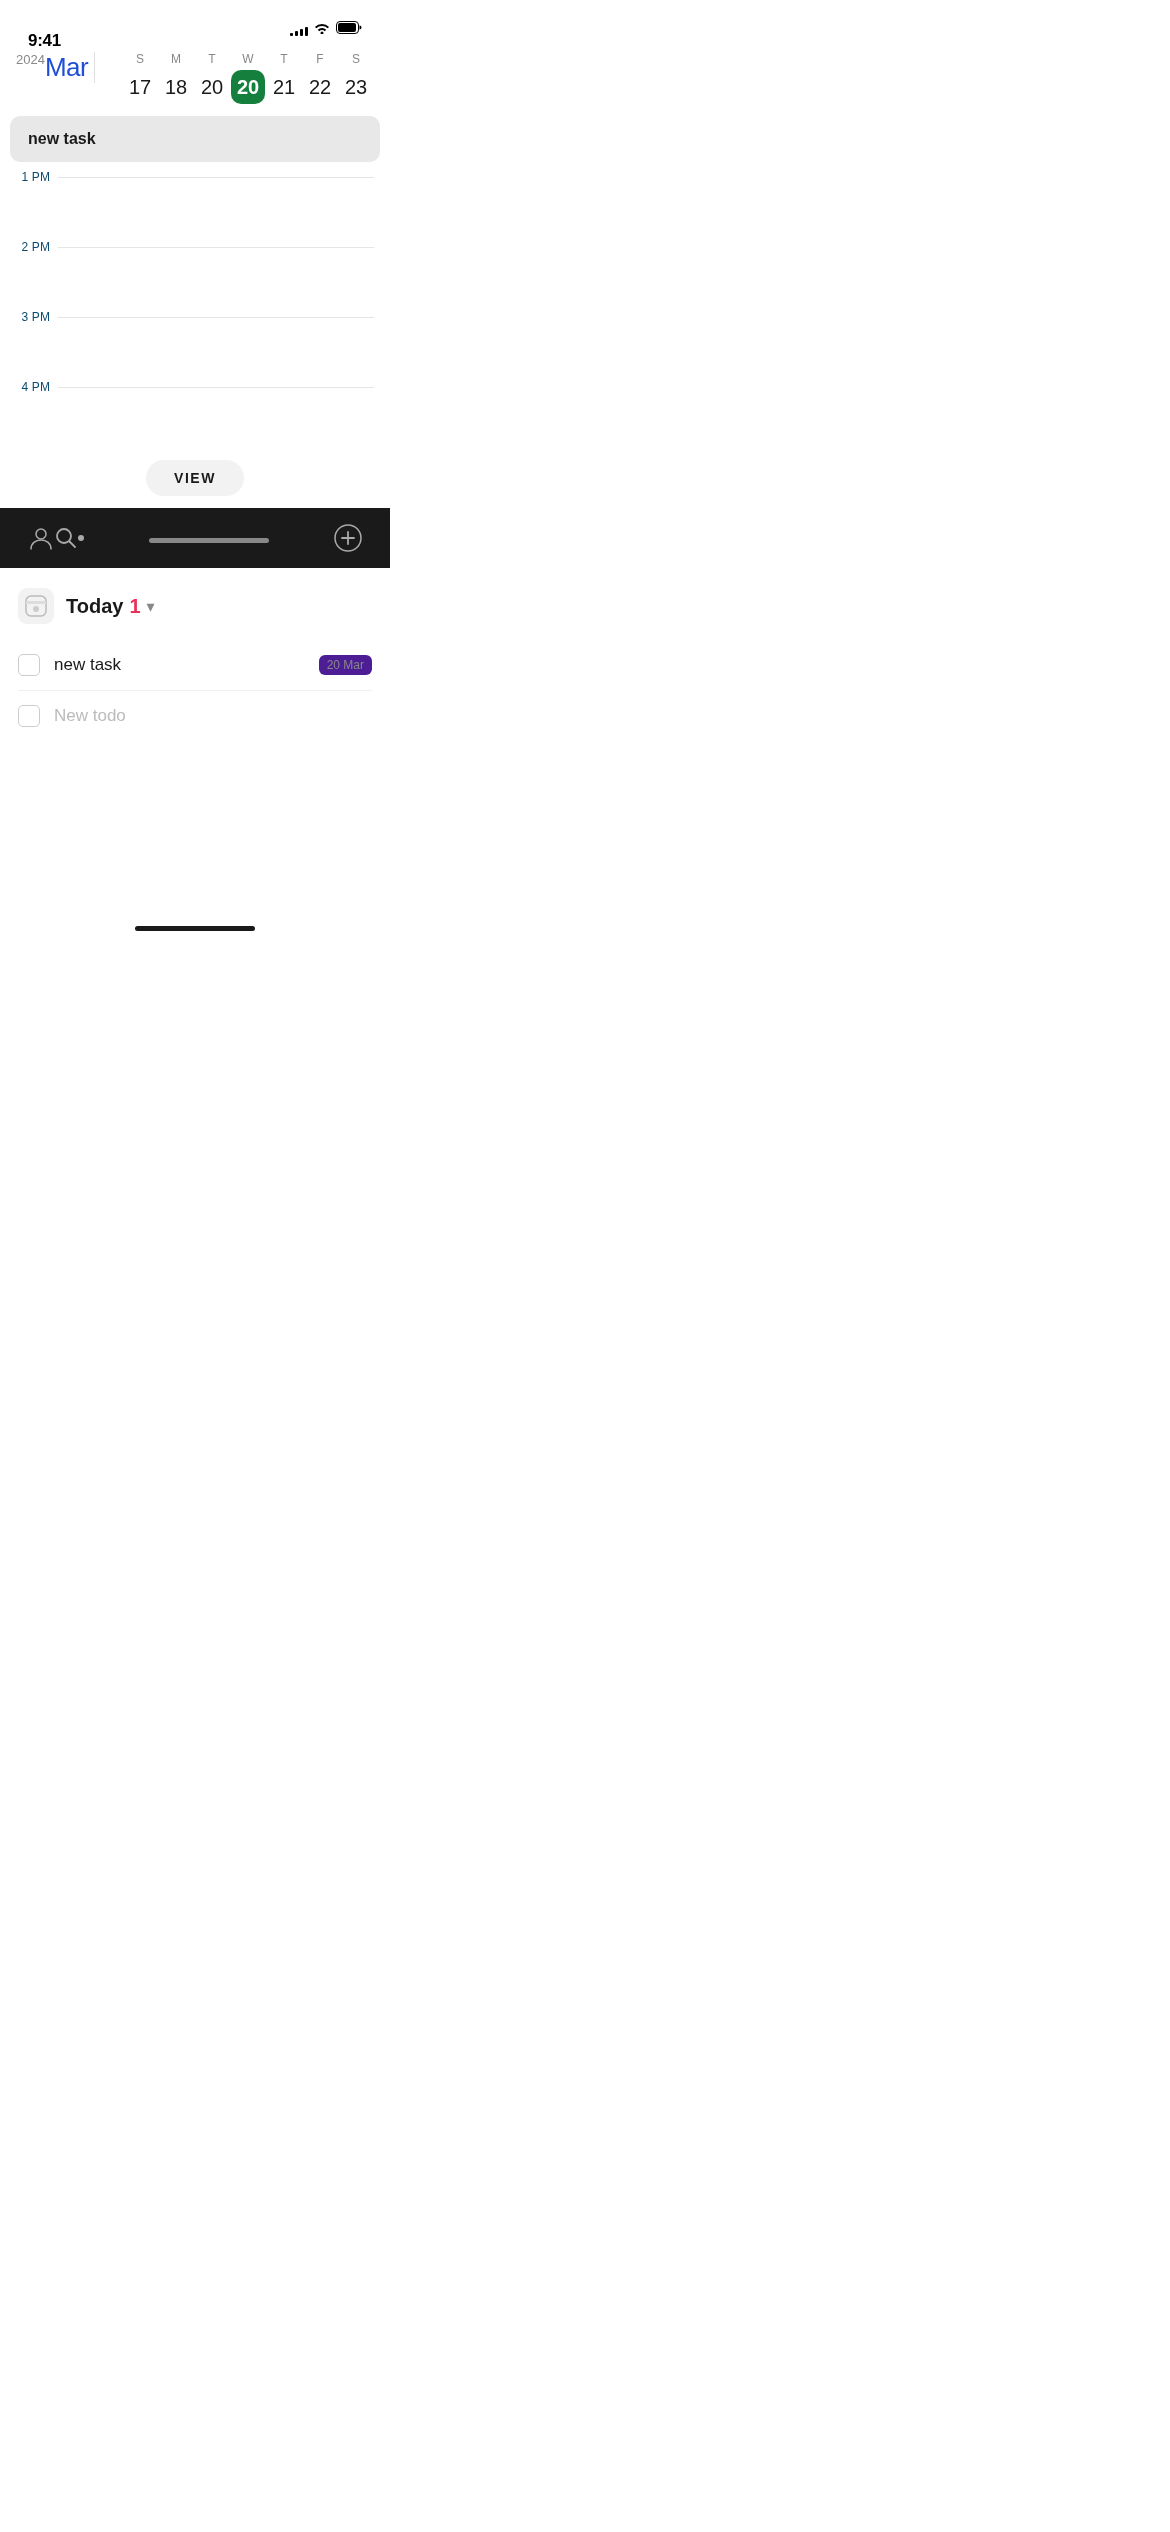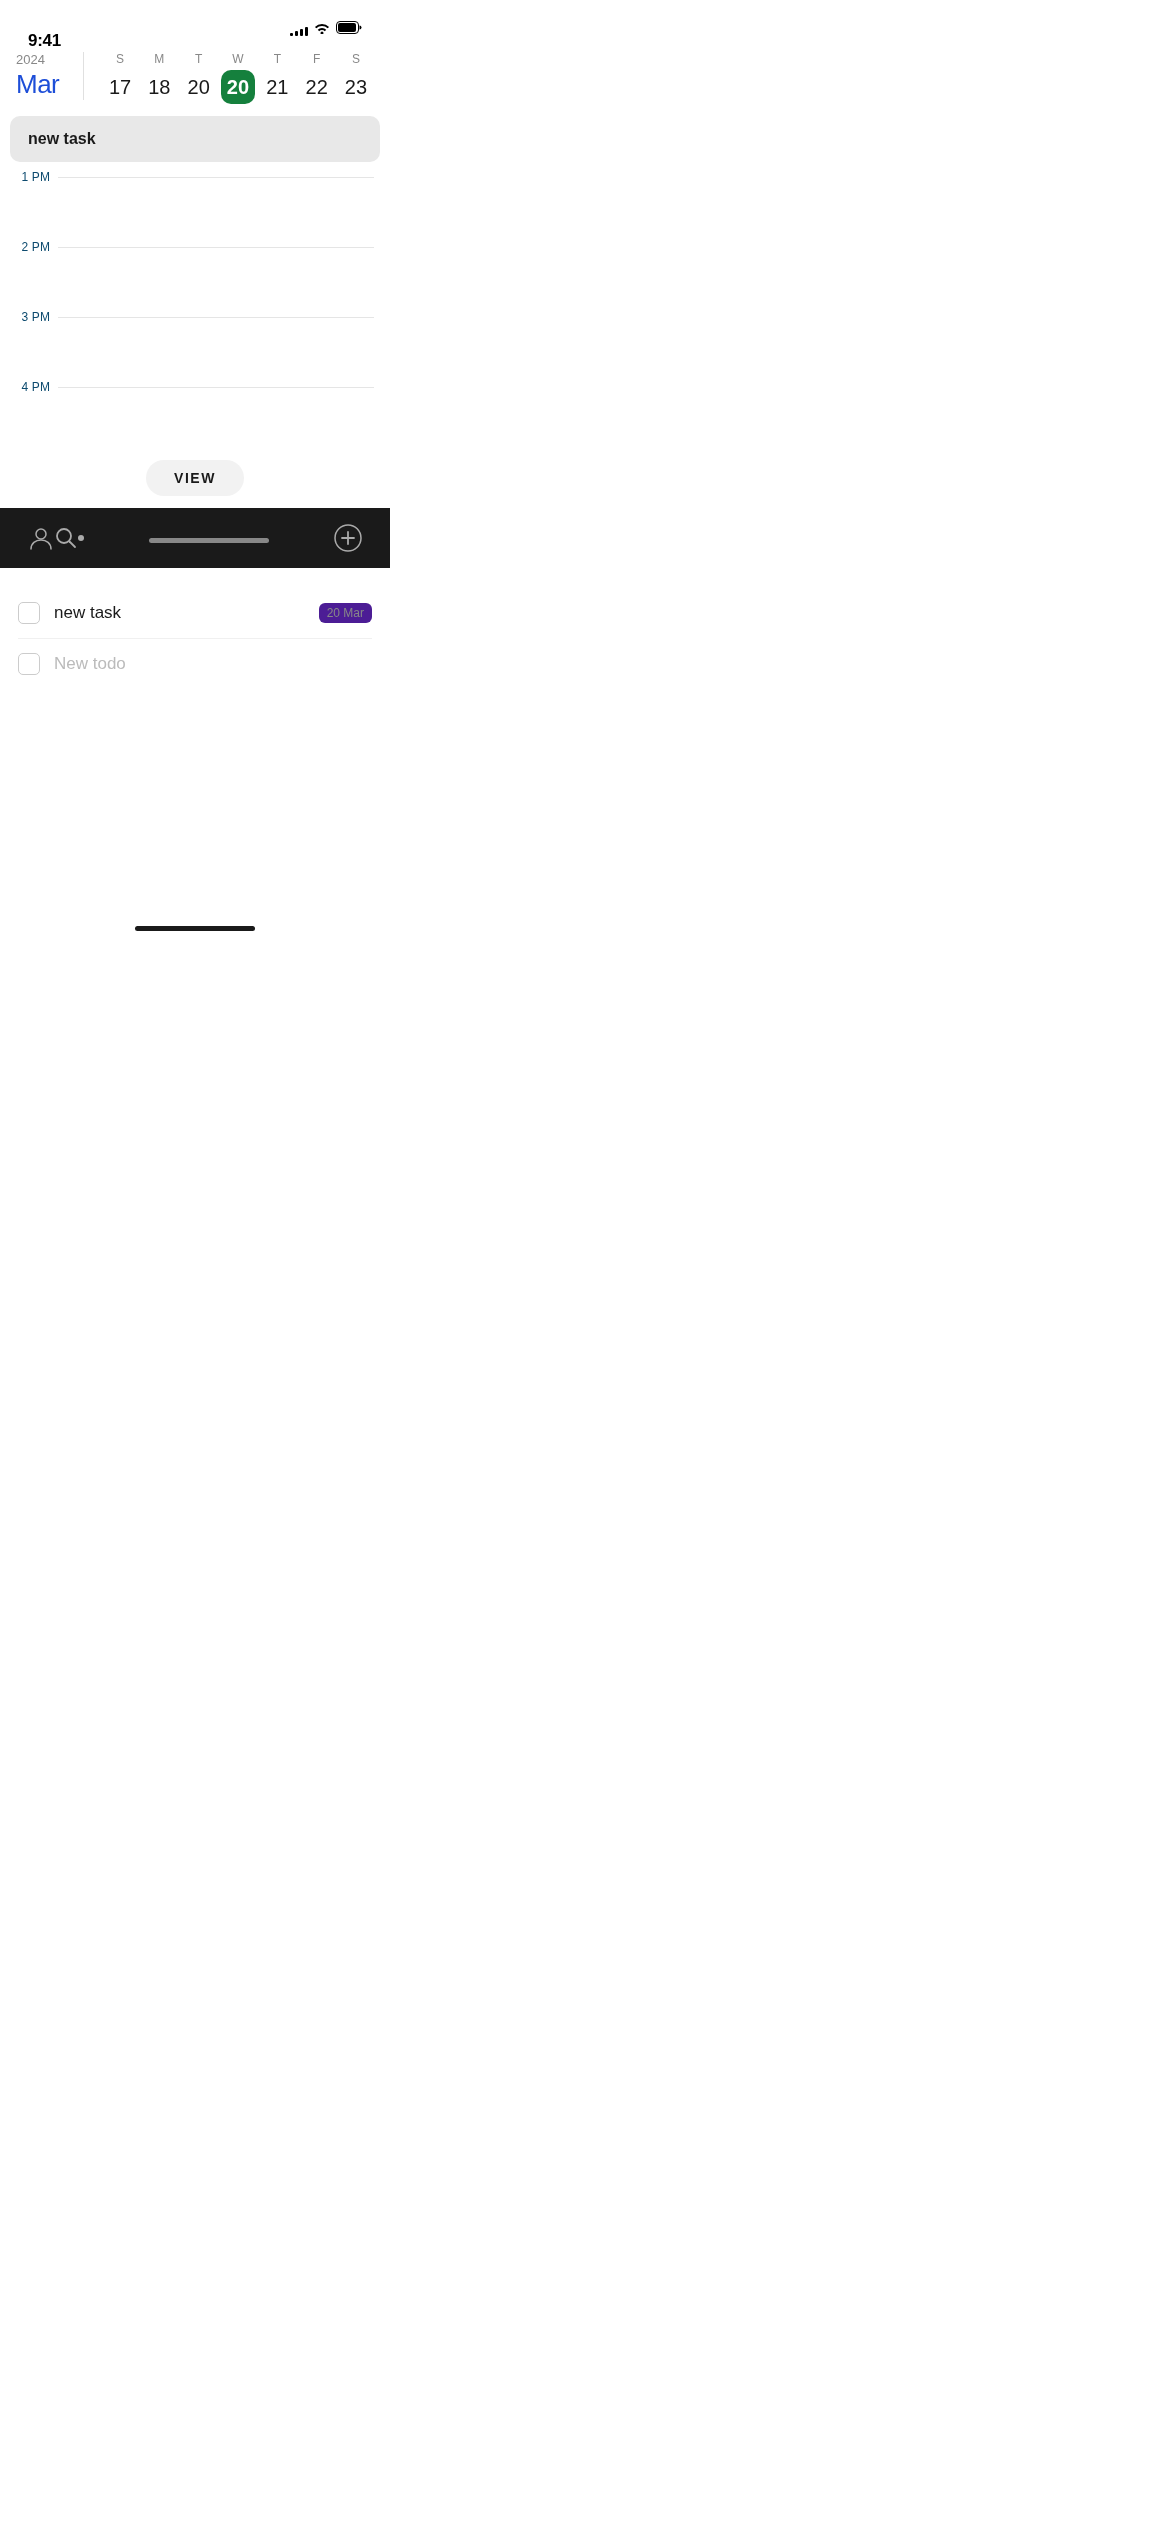--- a/index.html
+++ b/index.html
@@ -49,25 +49,25 @@
 
     
     .calendar-header {
       display: flex;
       align-items: flex-start;
       padding: 4px 16px 8px 16px;
       gap: 0;
     }
     .month-year-col {
       display: flex;
-      flex-direction: column;
+      flex-direction: row;
       min-width: 68px;
       padding-right: 10px;
       border-right: 1px solid #e0e0e0;
-      margin-right: 18px;
+      margin-right: 27px;
     }
     .year-label {
       font-size: 13px;
       color: #888;
       font-weight: 400;
       line-height: 1.3;
     }
     .month-label {
       font-size: 26px;
       font-weight: 400;
@@ -406,20 +406,34 @@
   </div>
   <div class="tab-item">
     <svg width="28" height="28" viewBox="0 0 28 28" fill="none">
       <circle cx="14" cy="14" r="13" stroke="#aaa" stroke-width="1.5"></circle>
       <path d="M14 8v12M8 14h12" stroke="#aaa" stroke-width="1.8" stroke-linecap="round"></path>
     </svg>
   </div>
 </div>
 
 <div class="bottom-sheet">
+  <div class="bottom-sheet-header">
+    <div class="sheet-icon">
+      <svg width="22" height="22" viewBox="0 0 22 22" fill="none">
+        <rect x="1" y="1" width="20" height="20" rx="5" stroke="#bbb" stroke-width="1.5"></rect>
+        <rect x="1" y="6" width="20" height="3" fill="#ddd"></rect>
+        <circle cx="11" cy="14" r="3" fill="#ccc"></circle>
+      </svg>
+    </div>
+    <div style="display:flex; align-items:center; gap:4px;">
+      <span class="sheet-title">Today</span>
+      <span class="sheet-count">1</span>
+      <span class="chevron-down" style="font-size:16px; color:#888;">▾</span>
+    </div>
+  </div>
 
   <div class="todo-list" id="todo-list">
       <div class="todo-item">
       <div class="todo-checkbox"></div>
       <div class="todo-text-col">
         <span class="todo-text">new task</span>
       </div>
       <span class="todo-date-badge">20 Mar</span>
     </div>
       <div class="todo-item">

